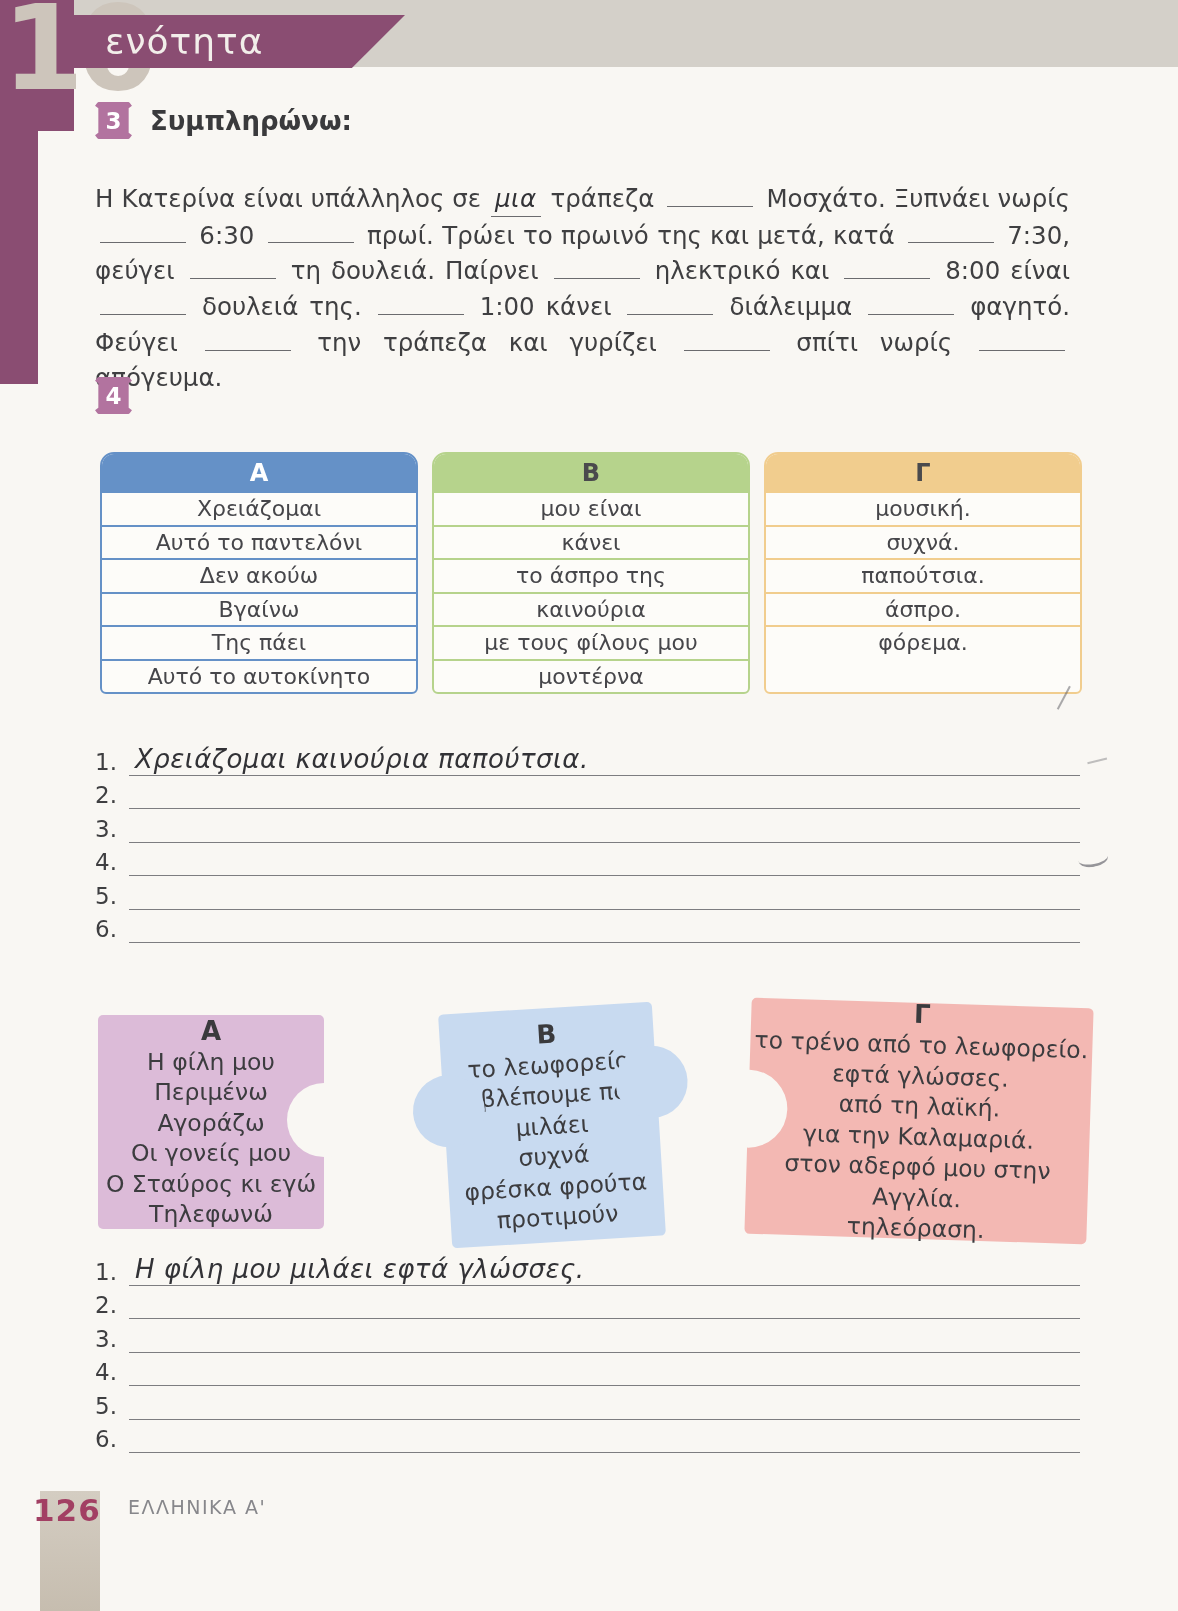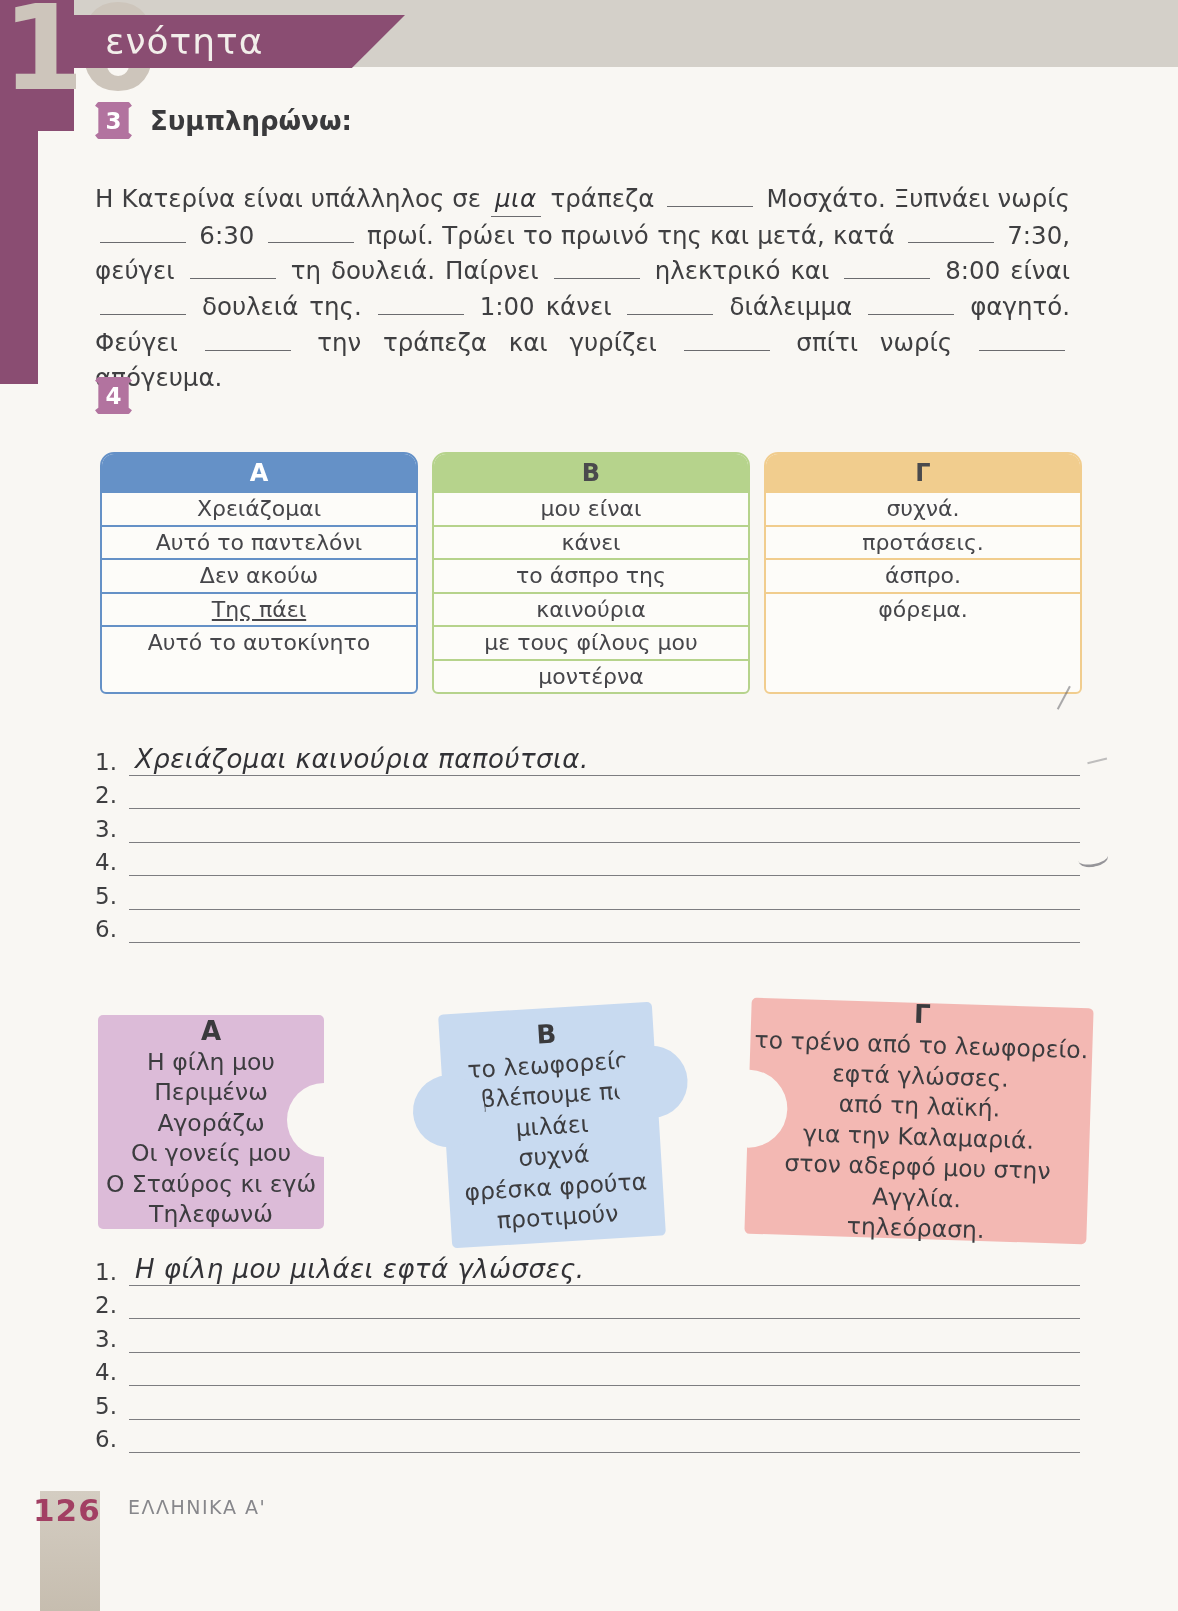--- a/index.html
+++ b/index.html
@@ -92,36 +92,38 @@
 
   <div class="ex-header ex4-header">
     <div class="badge">4</div>
   </div>
   <div class="tables-row">
       <div class="word-table" style="border-color: rgb(101, 145, 199);">
         <div class="wt-header" style="background: rgb(101, 145, 199); color: rgb(255, 255, 255);">Α</div>
         <div class="wt-row" style="border-top-color: rgb(101, 145, 199);">Χρειάζομαι</div>
         <div class="wt-row" style="border-top-color: rgb(101, 145, 199);">Αυτό το παντελόνι</div>
         <div class="wt-row" style="border-top-color: rgb(101, 145, 199);">Δεν ακούω</div>
-        <div class="wt-row" style="border-top-color: rgb(101, 145, 199); text-decoration: underline;">Της πάει</div>
+        <div class="wt-row" style="border-top-color: rgb(101, 145, 199);">Βγαίνω</div>
+        <div class="wt-row" style="border-top-color: rgb(101, 145, 199);">Της πάει</div>
         <div class="wt-row" style="border-top-color: rgb(101, 145, 199);">Αυτό το αυτοκίνητο</div>
       </div>
       <div class="word-table" style="border-color: rgb(182, 211, 140);">
         <div class="wt-header" style="background: rgb(182, 211, 140); color: rgb(74, 74, 77);">Β</div>
         <div class="wt-row" style="border-top-color: rgb(182, 211, 140);">μου είναι</div>
         <div class="wt-row" style="border-top-color: rgb(182, 211, 140);">κάνει</div>
         <div class="wt-row" style="border-top-color: rgb(182, 211, 140);">το άσπρο της</div>
         <div class="wt-row" style="border-top-color: rgb(182, 211, 140);">καινούρια</div>
         <div class="wt-row" style="border-top-color: rgb(182, 211, 140);">με τους φίλους μου</div>
         <div class="wt-row" style="border-top-color: rgb(182, 211, 140);">μοντέρνα</div>
       </div>
       <div class="word-table" style="border-color: rgb(241, 205, 142);">
         <div class="wt-header" style="background: rgb(241, 205, 142); color: rgb(74, 74, 77);">Γ</div>
+        <div class="wt-row" style="border-top-color: rgb(241, 205, 142);">μουσική.</div>
         <div class="wt-row" style="border-top-color: rgb(241, 205, 142);">συχνά.</div>
-        <div class="wt-row" style="border-top-color: rgb(241, 205, 142);">προτάσεις.</div>
+        <div class="wt-row" style="border-top-color: rgb(241, 205, 142);">παπούτσια.</div>
         <div class="wt-row" style="border-top-color: rgb(241, 205, 142);">άσπρο.</div>
         <div class="wt-row" style="border-top-color: rgb(241, 205, 142);">φόρεμα.</div>
       </div>
     </div>
 
   <div class="answer-list list1">
       <div class="al-row">
         <span class="al-num">1.</span>
         <div class="al-line">
           <span class="al-answer handwriting">Χρειάζομαι καινούρια παπούτσια.</span>

